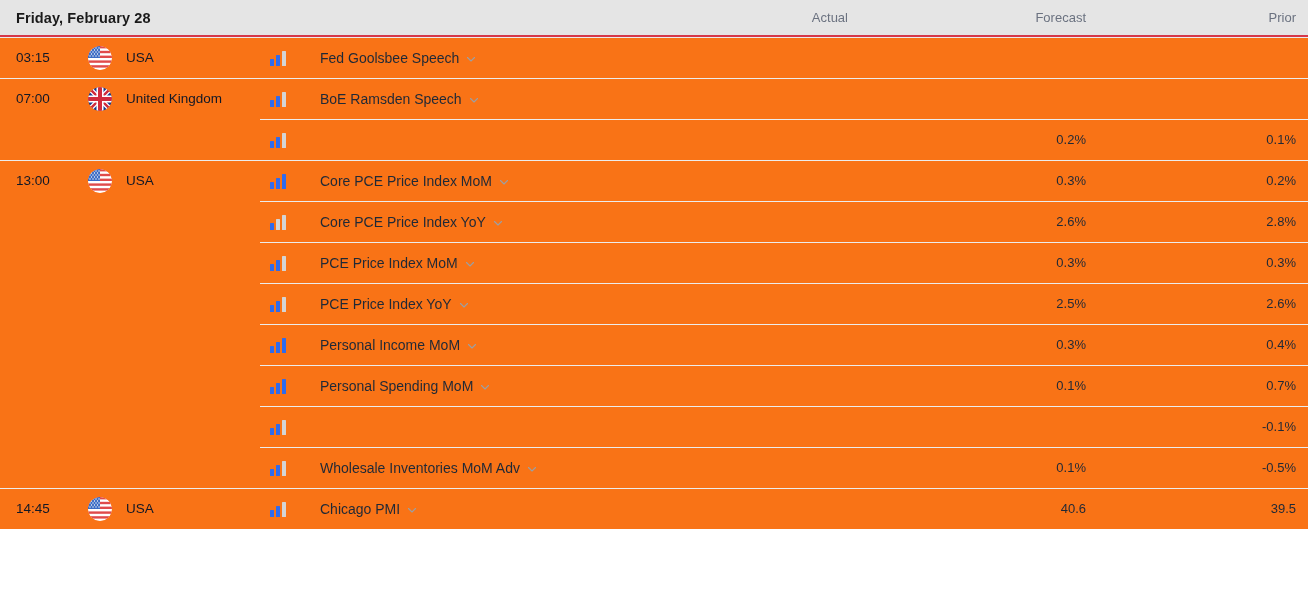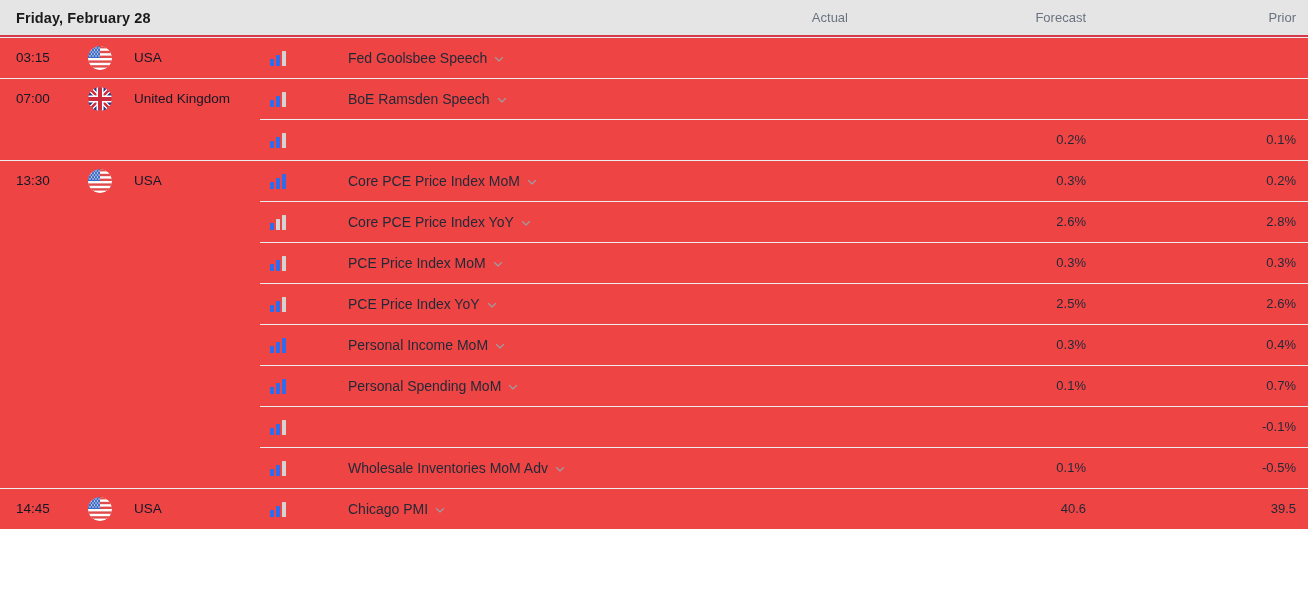--- a/index.html
+++ b/index.html
@@ -43,21 +43,21 @@
   .col-head.forecast { right: 222px; }
   .col-head.prior    { right: 12px;  }
 
   
   .rows { position: relative; }
   .row {
     height: 41px;
     display: flex;
     align-items: center;
     position: relative;
-    background: #ef4444;
+    background: #f97316;
   }
   
   .row .divider {
     position: absolute;
     top: 0;
     right: 0;
     height: 1px;
     background: #ececec;
   }
   .row.group-start .divider { left: 0; }
@@ -68,21 +68,21 @@
     left: 16px;
     width: 70px;
     font-size: 13.5px;
     color: #111827;
   }
   .c-country {
     position: absolute;
     left: 88px;
     display: flex;
     align-items: center;
-    gap: 22px;
+    gap: 14px;
     font-size: 13.5px;
     color: #111827;
     white-space: nowrap;
   }
 
   
   .flag {
     width: 24px;
     height: 24px;
     border-radius: 50%;
@@ -114,21 +114,20 @@
 
   .c-event {
     position: absolute;
     left: 320px;
     display: flex;
     align-items: center;
     gap: 7px;
     font-size: 14px;
     color: #1f2937;
     white-space: nowrap;
-    margin-left: 28px;
   }
   .chev {
     width: 10px;
     height: 10px;
     display: inline-block;
     position: relative;
     top: 1px;
   }
   .chev svg { display: block; }
 
@@ -259,21 +258,21 @@
           <i class="b1 on"></i>
           <i class="b2 on"></i>
           <i class="b3"></i>
         </div>
         <div class="c-val actual"></div>
         <div class="c-val forecast">0.2%</div>
         <div class="c-val prior">0.1%</div>
       </div>
       <div class="row group-start">
         <div class="divider"></div>
-        <div class="c-time">13:30</div>
+        <div class="c-time">13:00</div>
         <div class="c-country">
           <span class="flag"><svg viewBox="0 0 24 24" width="24" height="24">
               <defs>
                 <clipPath id="cusa">
                   <circle cx="12" cy="12" r="12"></circle>
                 </clipPath>
               </defs>
               <g clip-path="url(#cusa)">
                 <rect width="24" height="24" fill="#ffffff"></rect>
                 <rect y="0" width="24" height="2.4" fill="#e04b4b"></rect>

